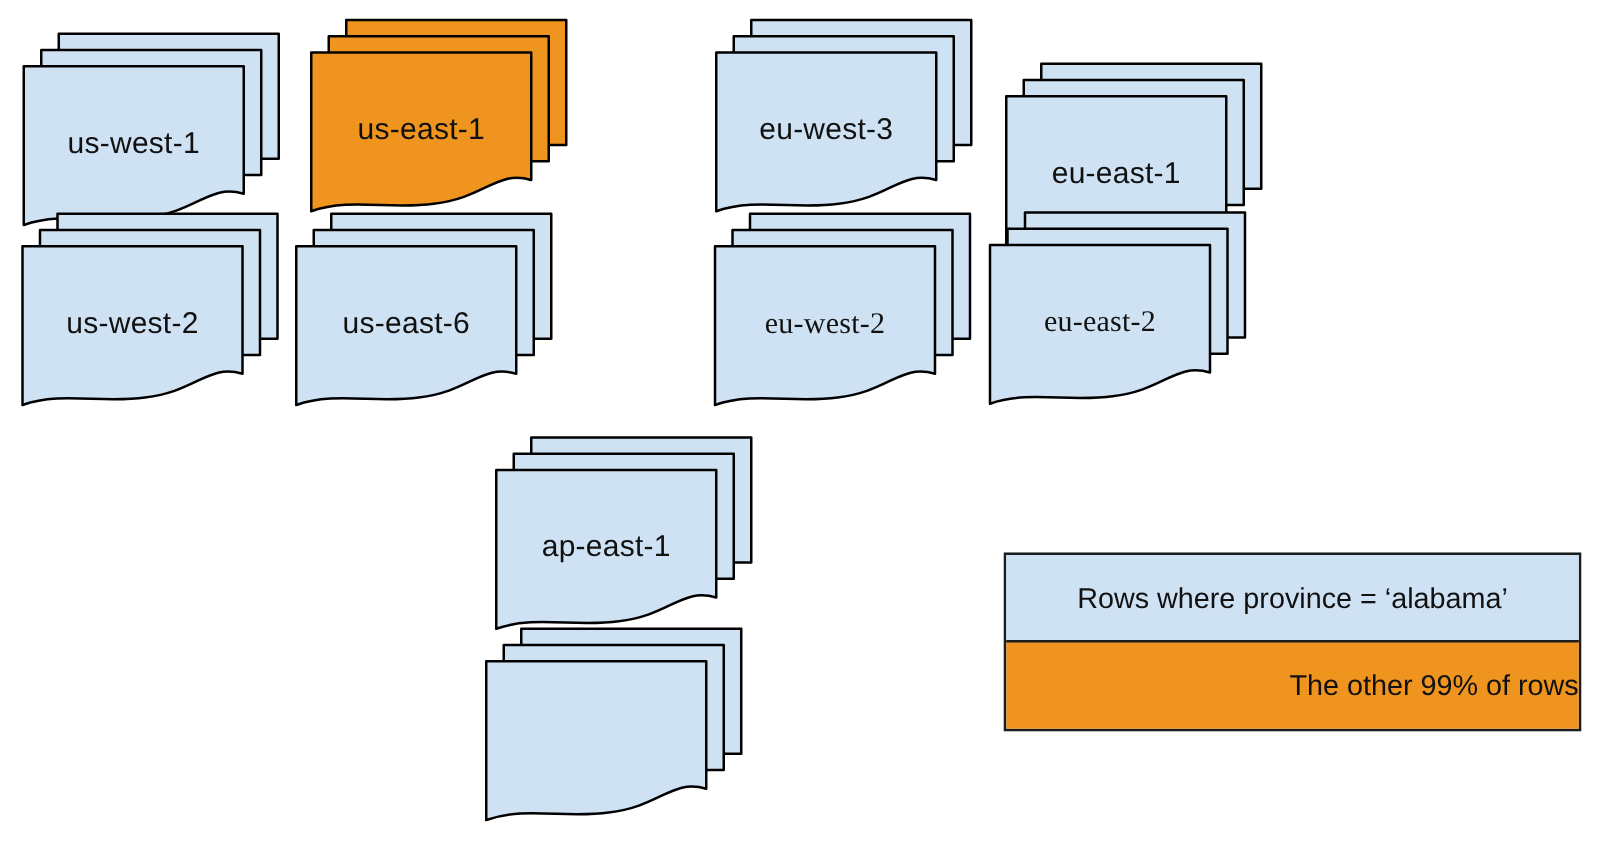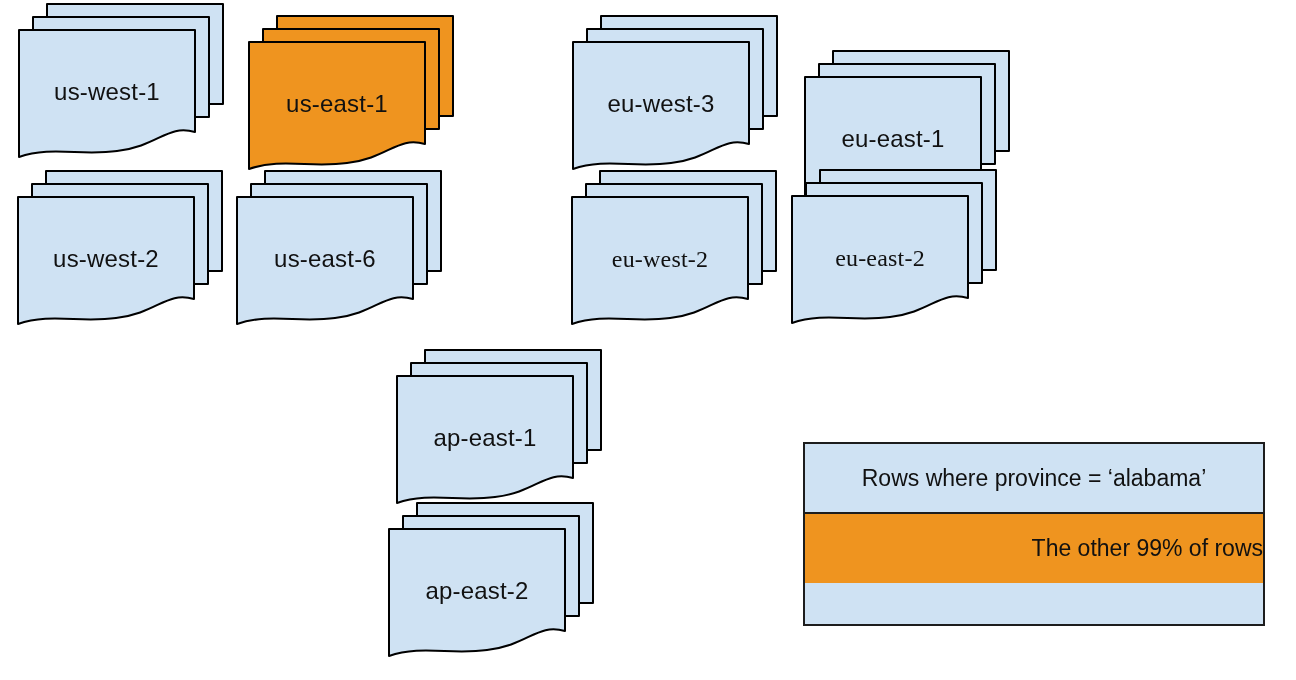--- a/index.html
+++ b/index.html
@@ -53,21 +53,21 @@
     letter-spacing: 0.2px;
     pointer-events: none;
     white-space: nowrap;
   }
   
   .legend {
     position: absolute;
     left: 803px;
     top: 442px;
     width: 462px;
-    height: 184px;
+    height: 143px;
     box-sizing: border-box;
     border: 2px solid var(--legend-border, #1d1d1d);
     background: var(--stack-blue, #cfe2f3);
   }
   .legend-row {
     box-sizing: border-box;
     display: flex;
     align-items: center;
     justify-content: center;
     font-size: 23px;
@@ -82,21 +82,21 @@
     background: var(--stack-orange, #ef941f);
     border-top: 2px solid var(--legend-border, #1d1d1d);
     justify-content: flex-end;
   }
 </style>
 </head>
 <body>
 
 <div class="canvas">
 
-  <div class="stack" style="left:18px; top:3px;">
+  <div class="stack" style="left:18px; top:26px;">
     <svg width="208" height="160" viewBox="0 0 208 160">
       <rect class="sheet" x="29" y="1" width="176" height="100"></rect>
       <rect class="sheet" x="15" y="14" width="176" height="100"></rect>
       <path class="sheet" d="M1 27 L177 27 L177 129 C149 121 141 143 99 148 C64 153 32 143 1 154 Z"></path>
     </svg>
     <div class="stack-label">us-west-1</div>
   </div>
 
   <div class="stack highlight" style="left:248px; top:15px;">
     <svg width="208" height="160" viewBox="0 0 208 160">
@@ -169,21 +169,20 @@
     </svg>
     <div class="stack-label">ap-east-1</div>
   </div>
 
   <div class="stack" style="left:388px; top:502px;">
     <svg width="208" height="160" viewBox="0 0 208 160">
       <rect class="sheet" x="29" y="1" width="176" height="100"></rect>
       <rect class="sheet" x="15" y="14" width="176" height="100"></rect>
       <path class="sheet" d="M1 27 L177 27 L177 129 C149 121 141 143 99 148 C64 153 32 143 1 154 Z"></path>
     </svg>
-    <div class="stack-label">ap-east-2</div>
   </div>
 
   <div class="legend">
     <div class="legend-row blue">
       <span>Rows where province = ‘alabama’</span>
     </div>
     <div class="legend-row orange">
       <span>The other 99% of rows</span>
     </div>
   </div>

